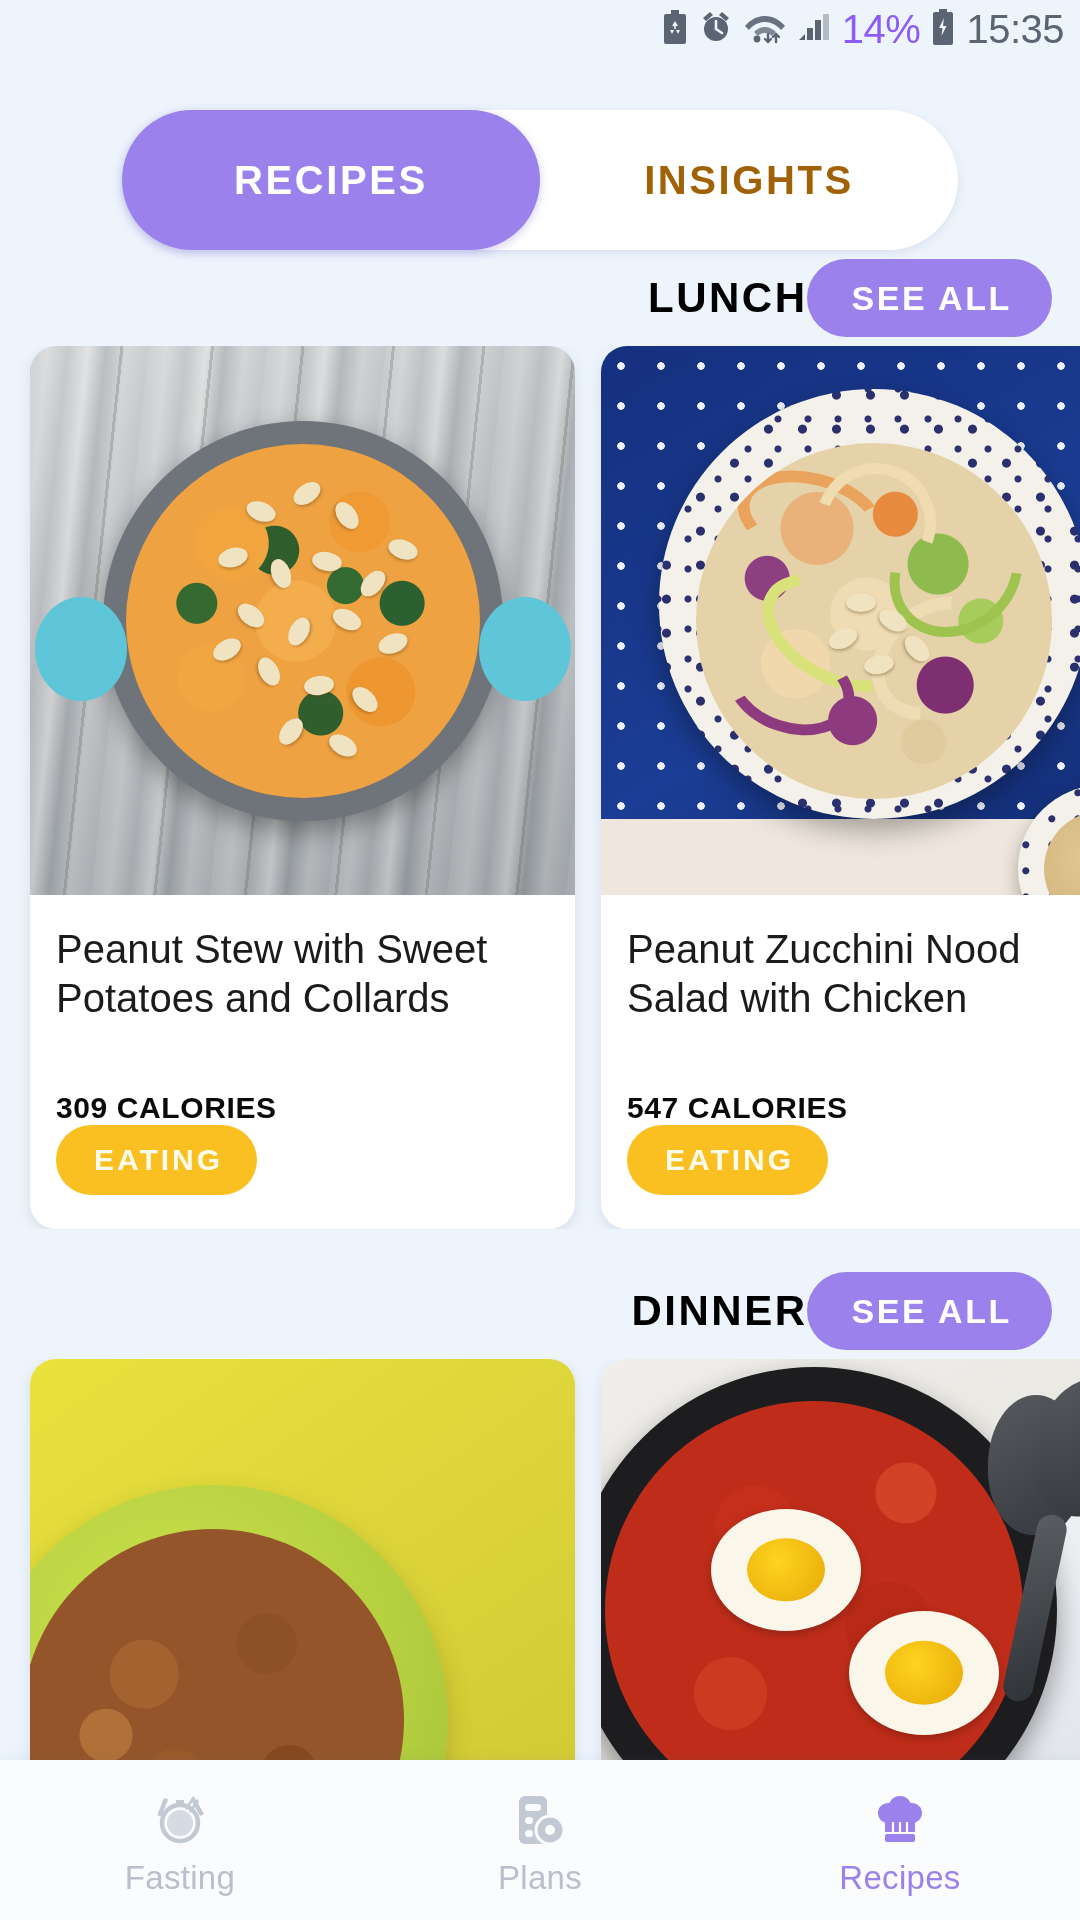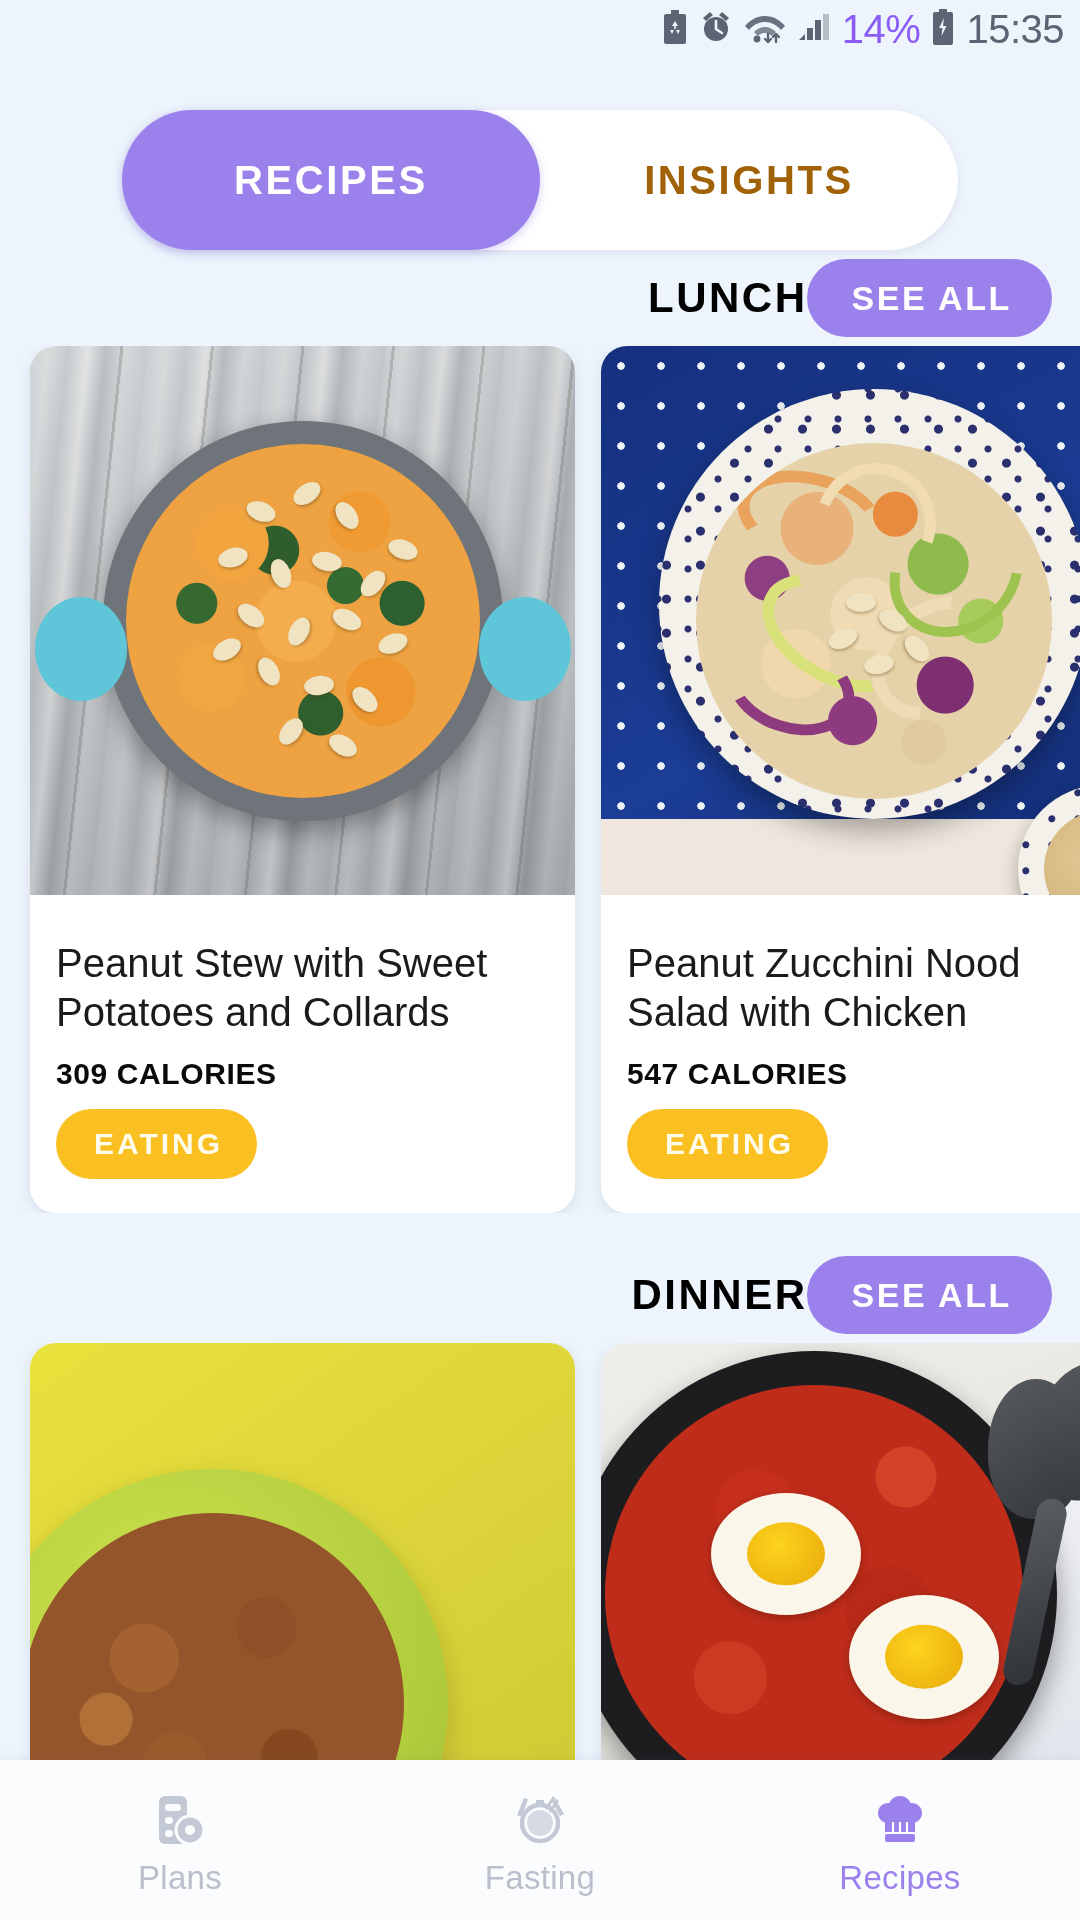--- a/index.html
+++ b/index.html
@@ -113,40 +113,40 @@
     overflow: hidden;
     box-shadow: 0 4px 14px rgba(90,110,150,0.15);
   }
   .card-photo {
     width: 545px;
     height: 549px;
     position: relative;
     overflow: hidden;
   }
   .card-body {
-    padding: 44px 26px 34px 26px;
+    padding: 30px 26px 34px 26px;
   }
   .recipe-title {
     font-size: 40px;
     font-weight: 300;
     color: #1b1b1d;
     line-height: 1.22;
     height: 118px;
     overflow: hidden;
     white-space: nowrap;
   }
   .recipe-title span { display: block; }
   .calories {
+    margin-top: 48px;
     font-size: 30px;
     font-weight: 700;
     letter-spacing: 0.6px;
     color: #0a0a0b;
   }
   .eating-badge {
-    margin-top: 18px;
     display: inline-block;
     background: #fabf20;
     color: #fffceb;
     font-size: 30px;
     font-weight: 700;
     letter-spacing: 3px;
     border-radius: 40px;
     padding: 20px 34px 20px 38px;
     border: none;
     font-family: "Liberation Sans", sans-serif;
@@ -556,47 +556,47 @@
       </div>
     </div>
   </div>
 </div>
 
 <div class="bottom-nav">
 
   <div class="nav-item">
     <span class="nav-icon">
       <svg width="58" height="58" viewBox="0 0 58 58">
-        <rect x="8" y="4" width="28" height="48" rx="6" fill="#c3c9d4"></rect>
-        <rect x="14" y="12" width="16" height="7" rx="3.5" fill="#fbfcfe"></rect>
-        <rect x="14" y="25" width="8" height="7" rx="3.5" fill="#fbfcfe"></rect>
-        <rect x="14" y="38" width="8" height="7" rx="3.5" fill="#fbfcfe"></rect>
-        <circle cx="39" cy="38" r="14" fill="#c3c9d4" stroke="#fbfcfe" stroke-width="3"></circle>
-        <circle cx="39" cy="38" r="5" fill="#fbfcfe"></circle>
-      </svg>
-    </span>
-    <span class="nav-label">Plans</span>
-  </div>
-
-  <div class="nav-item">
-    <span class="nav-icon">
-      <svg width="58" height="58" viewBox="0 0 58 58">
         <g fill="#c3c9d4">
           <path d="M14 6l4 2-9 16-4-2z" transform="rotate(-8 14 14)"></path>
           <path d="M44 6l-4 2 9 16 4-2z"></path>
           <path d="M42 4l2 2-8 12-2-2zM46 7l2 2-8 12-2-2z"></path>
         </g>
         <circle cx="29" cy="31" r="18" fill="none" stroke="#c3c9d4" stroke-width="4.5"></circle>
         <circle cx="29" cy="31" r="13" fill="#d6dae3"></circle>
         <path d="M25 8h8v4h-8z" fill="#c3c9d4"></path>
       </svg>
     </span>
     <span class="nav-label">Fasting</span>
   </div>
 
+  <div class="nav-item">
+    <span class="nav-icon">
+      <svg width="58" height="58" viewBox="0 0 58 58">
+        <rect x="8" y="4" width="28" height="48" rx="6" fill="#c3c9d4"></rect>
+        <rect x="14" y="12" width="16" height="7" rx="3.5" fill="#fbfcfe"></rect>
+        <rect x="14" y="25" width="8" height="7" rx="3.5" fill="#fbfcfe"></rect>
+        <rect x="14" y="38" width="8" height="7" rx="3.5" fill="#fbfcfe"></rect>
+        <circle cx="39" cy="38" r="14" fill="#c3c9d4" stroke="#fbfcfe" stroke-width="3"></circle>
+        <circle cx="39" cy="38" r="5" fill="#fbfcfe"></circle>
+      </svg>
+    </span>
+    <span class="nav-label">Plans</span>
+  </div>
+
   <div class="nav-item active">
     <span class="nav-icon">
       <svg width="58" height="58" viewBox="0 0 58 58">
         <path d="M29 4c-5 0-9 3-10.5 7C12 10.5 7 15 7 21c0 4.5 3 8.3 7 9.6V40h30v-9.4c4-1.3 7-5.1 7-9.6 0-6-5-10.5-11.5-10C38 7 34 4 29 4z" fill="#9b81ec"></path>
         <rect x="14" y="42" width="30" height="8" rx="2" fill="#9b81ec"></rect>
         <path d="M22 30v10M29 30v10M36 30v10" stroke="#fbfcfe" stroke-width="2.2"></path>
       </svg>
     </span>
     <span class="nav-label">Recipes</span>
   </div>

